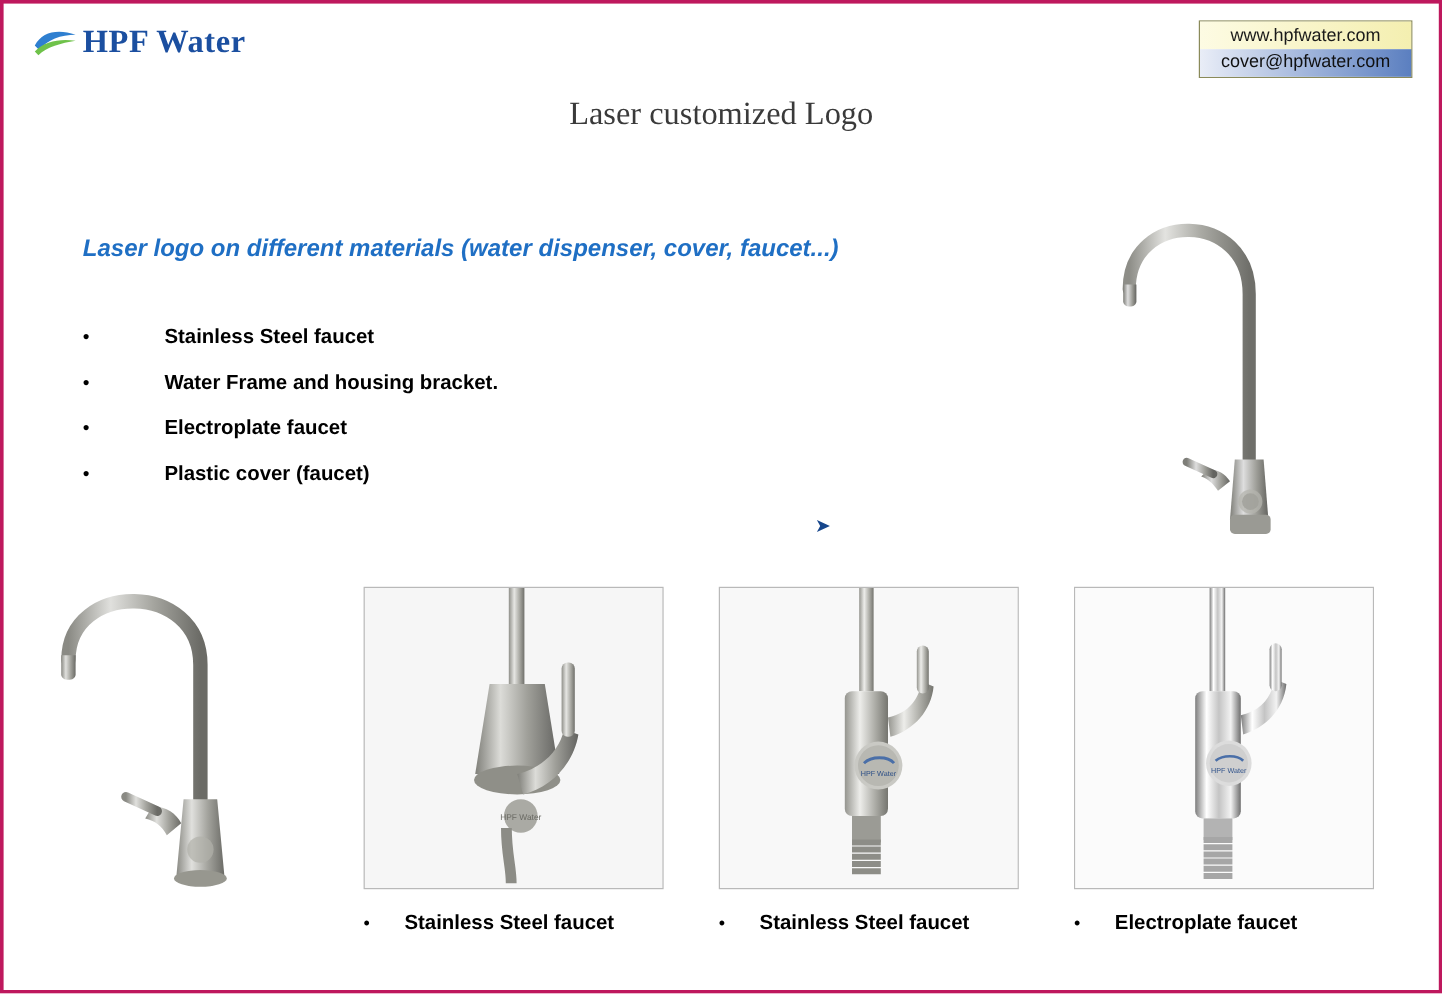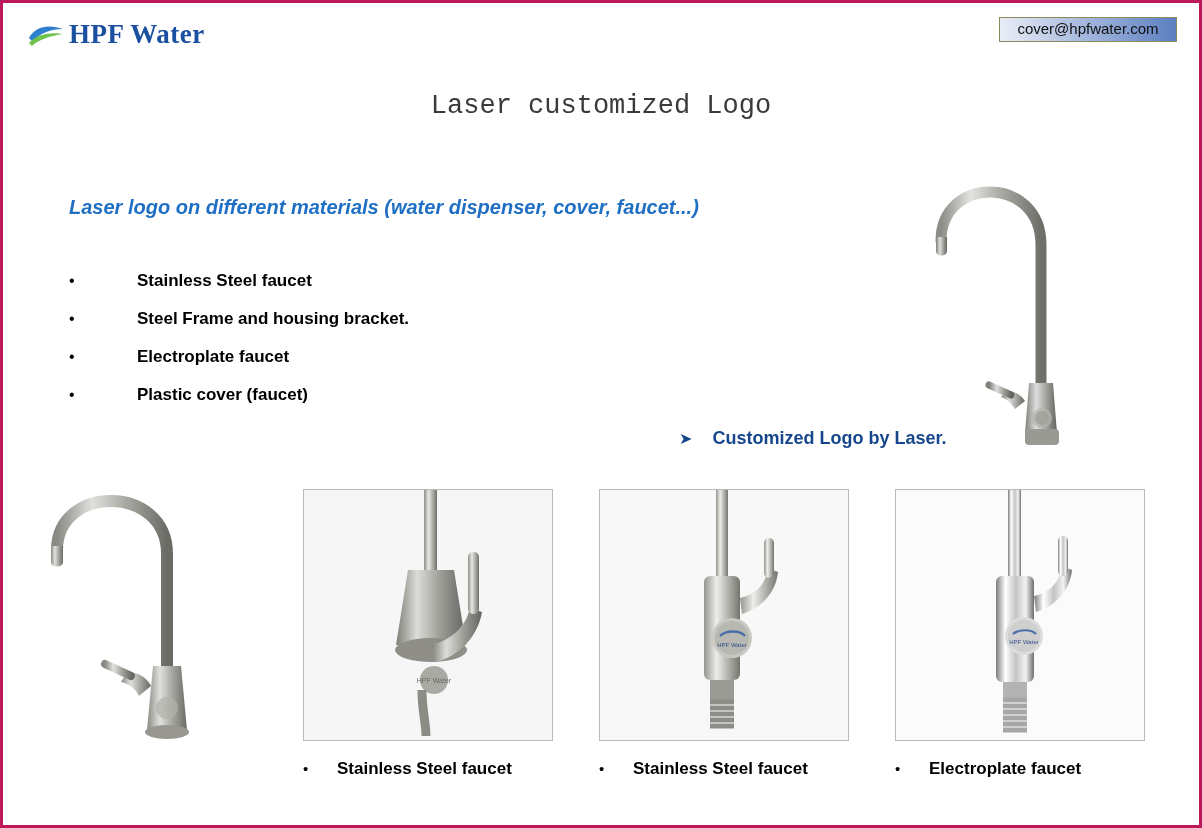--- a/index.html
+++ b/index.html
@@ -62,25 +62,25 @@
     background: linear-gradient(to right, #e9edf7, #5b7fc0);
     color: #101010;
     padding: 1px 0 2px;
   }
 
   
   .slide-title {
     position: absolute;
     left: 0;
     right: 0;
-    top: 88px;
+    top: 76px;
     text-align: center;
     font-size: 27px;
     color: #3a3a3a;
-    font-family: Liberation Mono, monospace;
+    font-family: Liberation Serif, serif;
     font-weight: 400;
   }
   .subtitle {
     position: absolute;
     left: 66px;
     top: 193px;
     font-size: 20px;
     font-weight: bold;
     color: #1f6fc4;
     font-style: italic;
@@ -191,49 +191,49 @@
     <span class="logo-mark">
       <svg width="38" height="30" viewBox="0 0 38 30">
         <path d="M2 18 C8 6, 22 4, 36 9 C24 9, 12 13, 6 22 Z" fill="#2f7fd0"></path>
         <path d="M2 23 C10 14, 24 12, 36 14 C24 16, 12 19, 5 26 Z" fill="#6fc24a"></path>
       </svg>
     </span>
     <span class="logo-text">HPF Water</span>
   </div>
 
   <div class="contact-box">
+    <div class="contact-line1">www.hpfwater.com</div>
     <div class="contact-line2">cover@hpfwater.com</div>
   </div>
 
   <div class="slide-title">Laser customized Logo</div>
 
   <div class="subtitle">Laser logo on different materials (water dispenser, cover, faucet...)</div>
 
   <div class="bullets">
     <div class="bullet-row">
       <span class="bullet-dot">•</span>
       <span class="bullet-label">Stainless Steel faucet</span>
     </div>
     <div class="bullet-row">
       <span class="bullet-dot">•</span>
-      <span class="bullet-label">Steel Frame and housing bracket.</span>
+      <span class="bullet-label">Water Frame and housing bracket.</span>
     </div>
     <div class="bullet-row">
       <span class="bullet-dot">•</span>
       <span class="bullet-label">Electroplate faucet</span>
     </div>
     <div class="bullet-row">
       <span class="bullet-dot">•</span>
       <span class="bullet-label">Plastic cover (faucet)</span>
     </div>
   </div>
 
   <div class="arrow-note">
     <span class="arrow-glyph">➤</span>
-    <span class="arrow-text">Customized Logo by Laser.</span>
   </div>
 
   <div class="faucet-big">
     <svg width="130" height="330" viewBox="0 0 130 330">
       <defs>
         <linearGradient id="steel1" x1="0" y1="0" x2="1" y2="0">
           <stop offset="0%" stop-color="#8d8d87"></stop>
           <stop offset="30%" stop-color="#e3e3e0"></stop>
           <stop offset="60%" stop-color="#a9a9a3"></stop>
           <stop offset="100%" stop-color="#6f6f6a"></stop>

